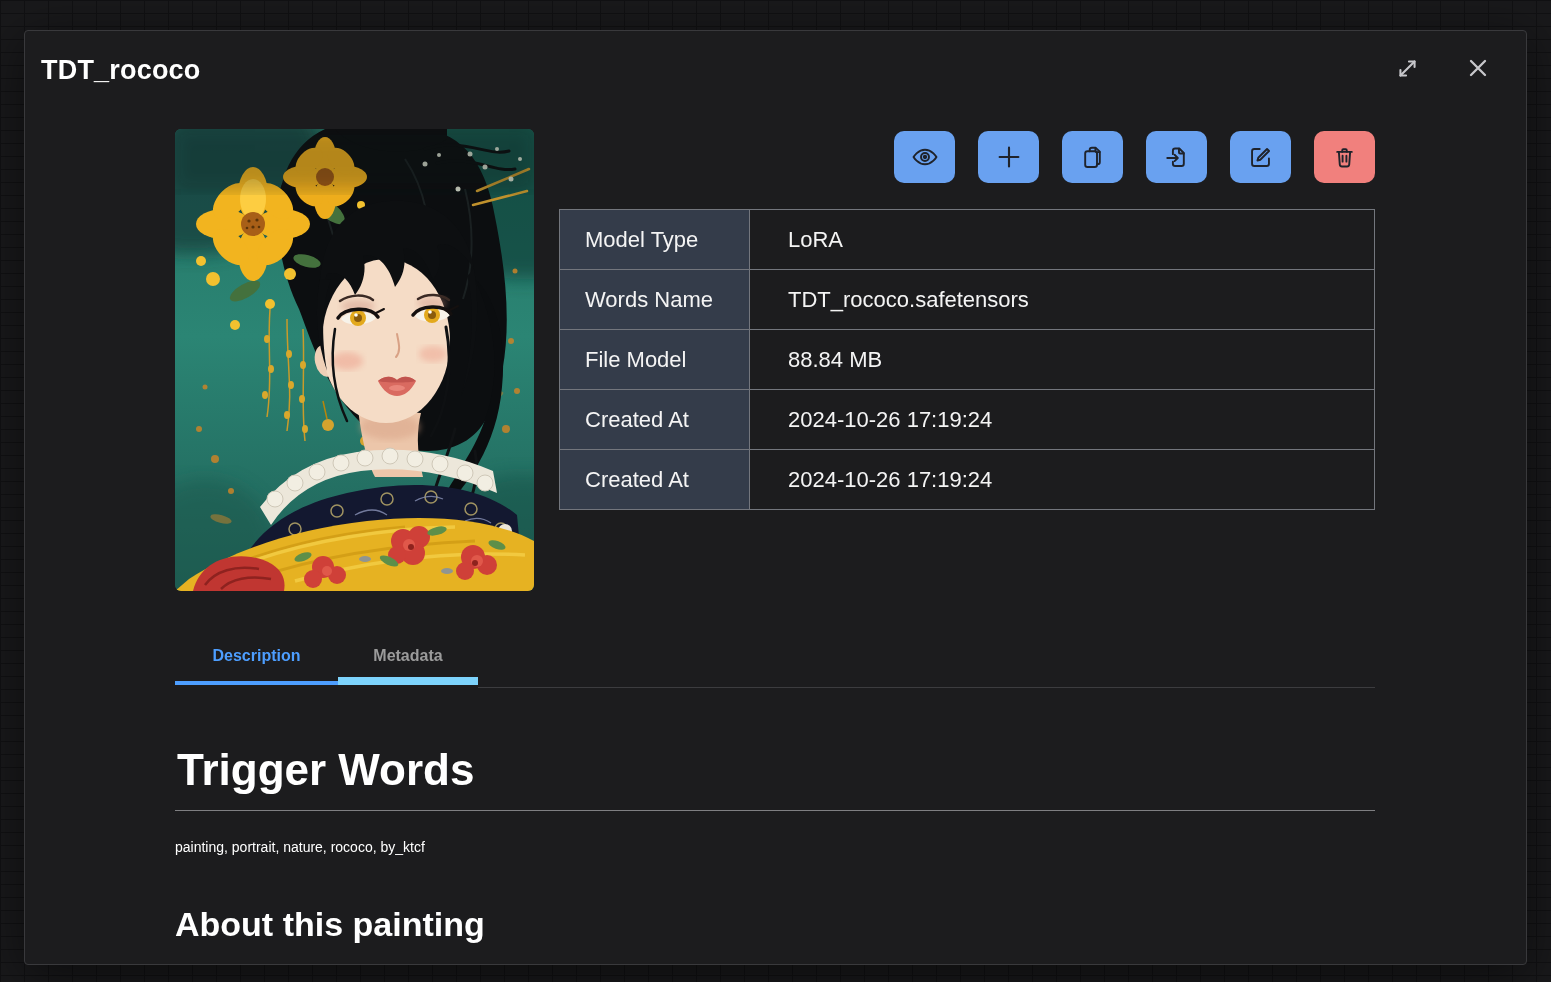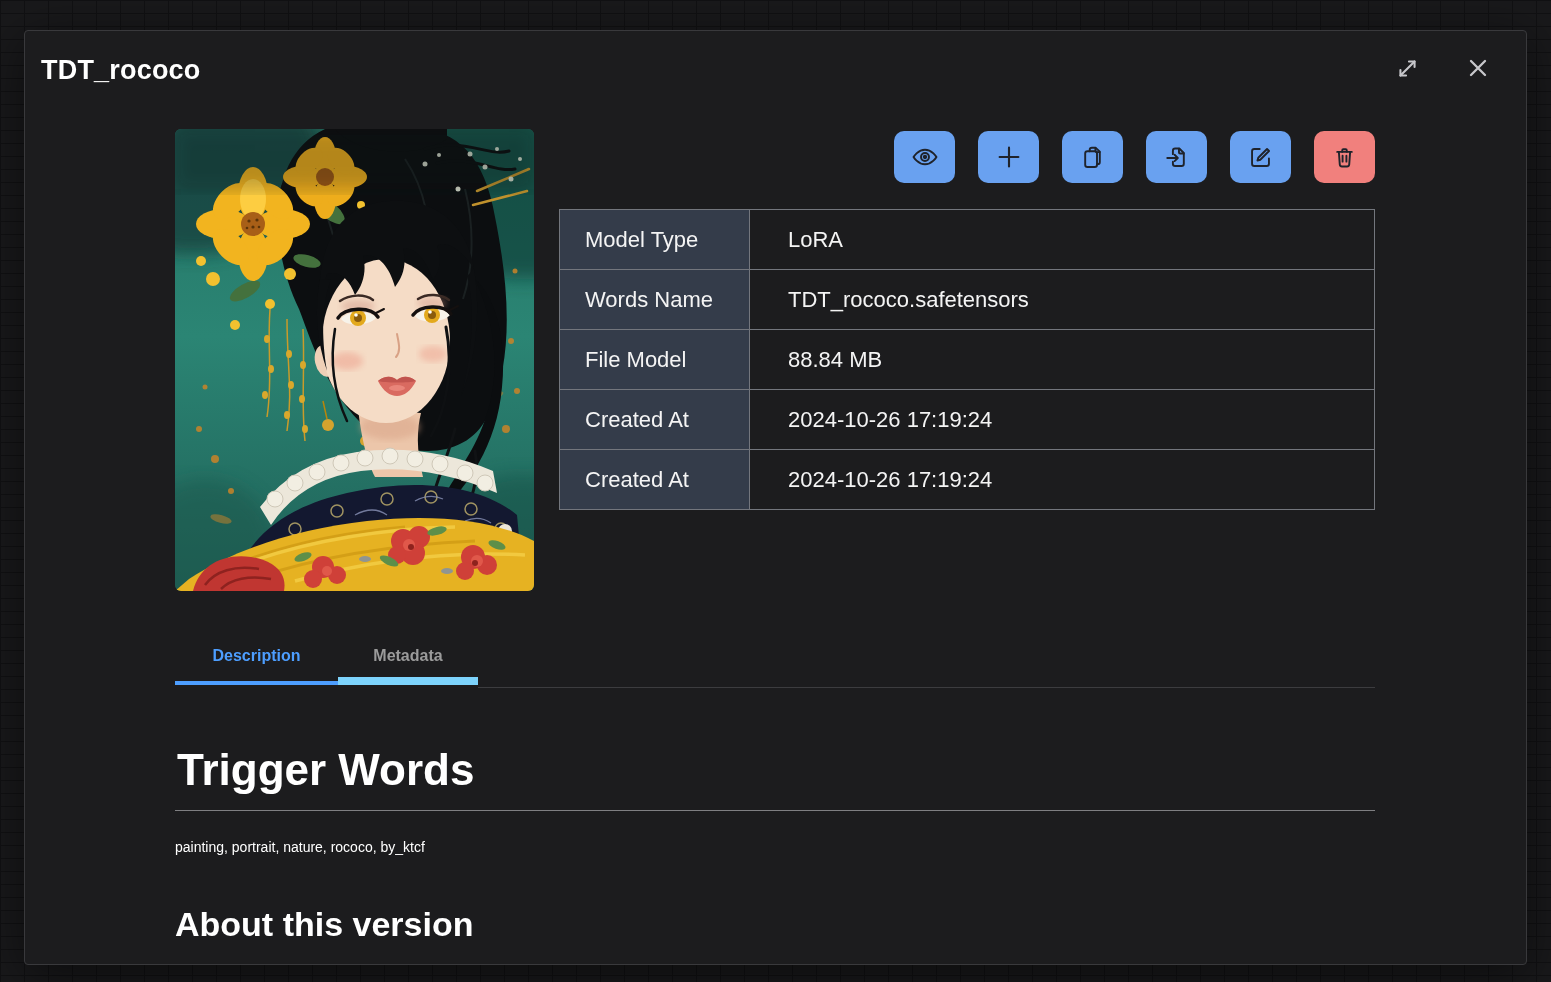--- a/index.html
+++ b/index.html
@@ -421,15 +421,15 @@
     </tbody>
   </table>
 
   <div class="tab active">Description</div>
   <div class="tab inactive">Metadata</div>
   <div class="tab-hairline"></div>
 
   <div class="h-trigger">Trigger Words</div>
   <div class="divider"></div>
   <div class="trigger-words">painting, portrait, nature, rococo, by_ktcf</div>
-  <div class="h-about">About this version</div>
+  <div class="h-about">About this painting</div>
 
 </div>
 
 </body></html>

